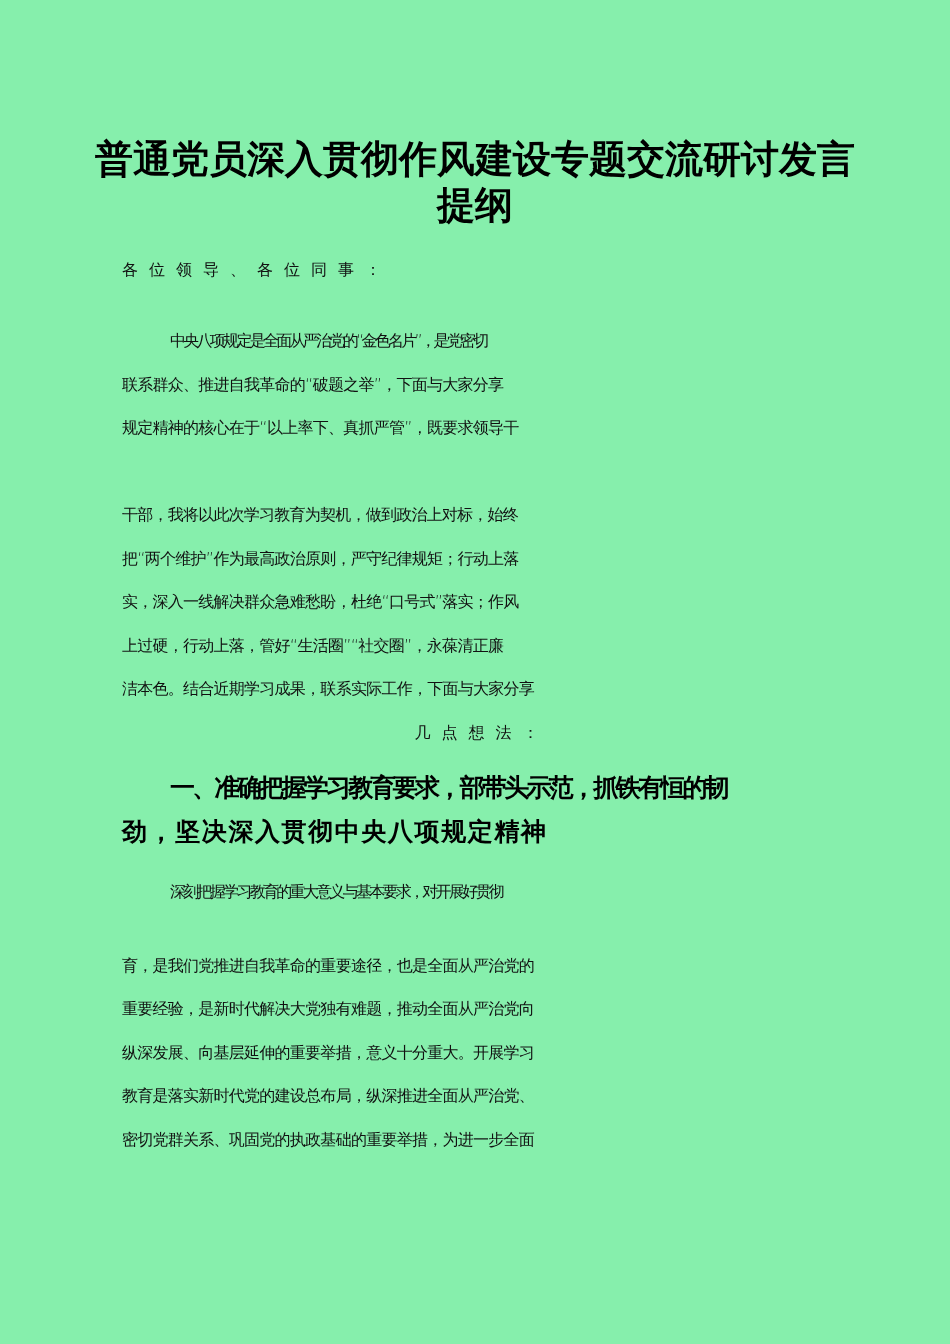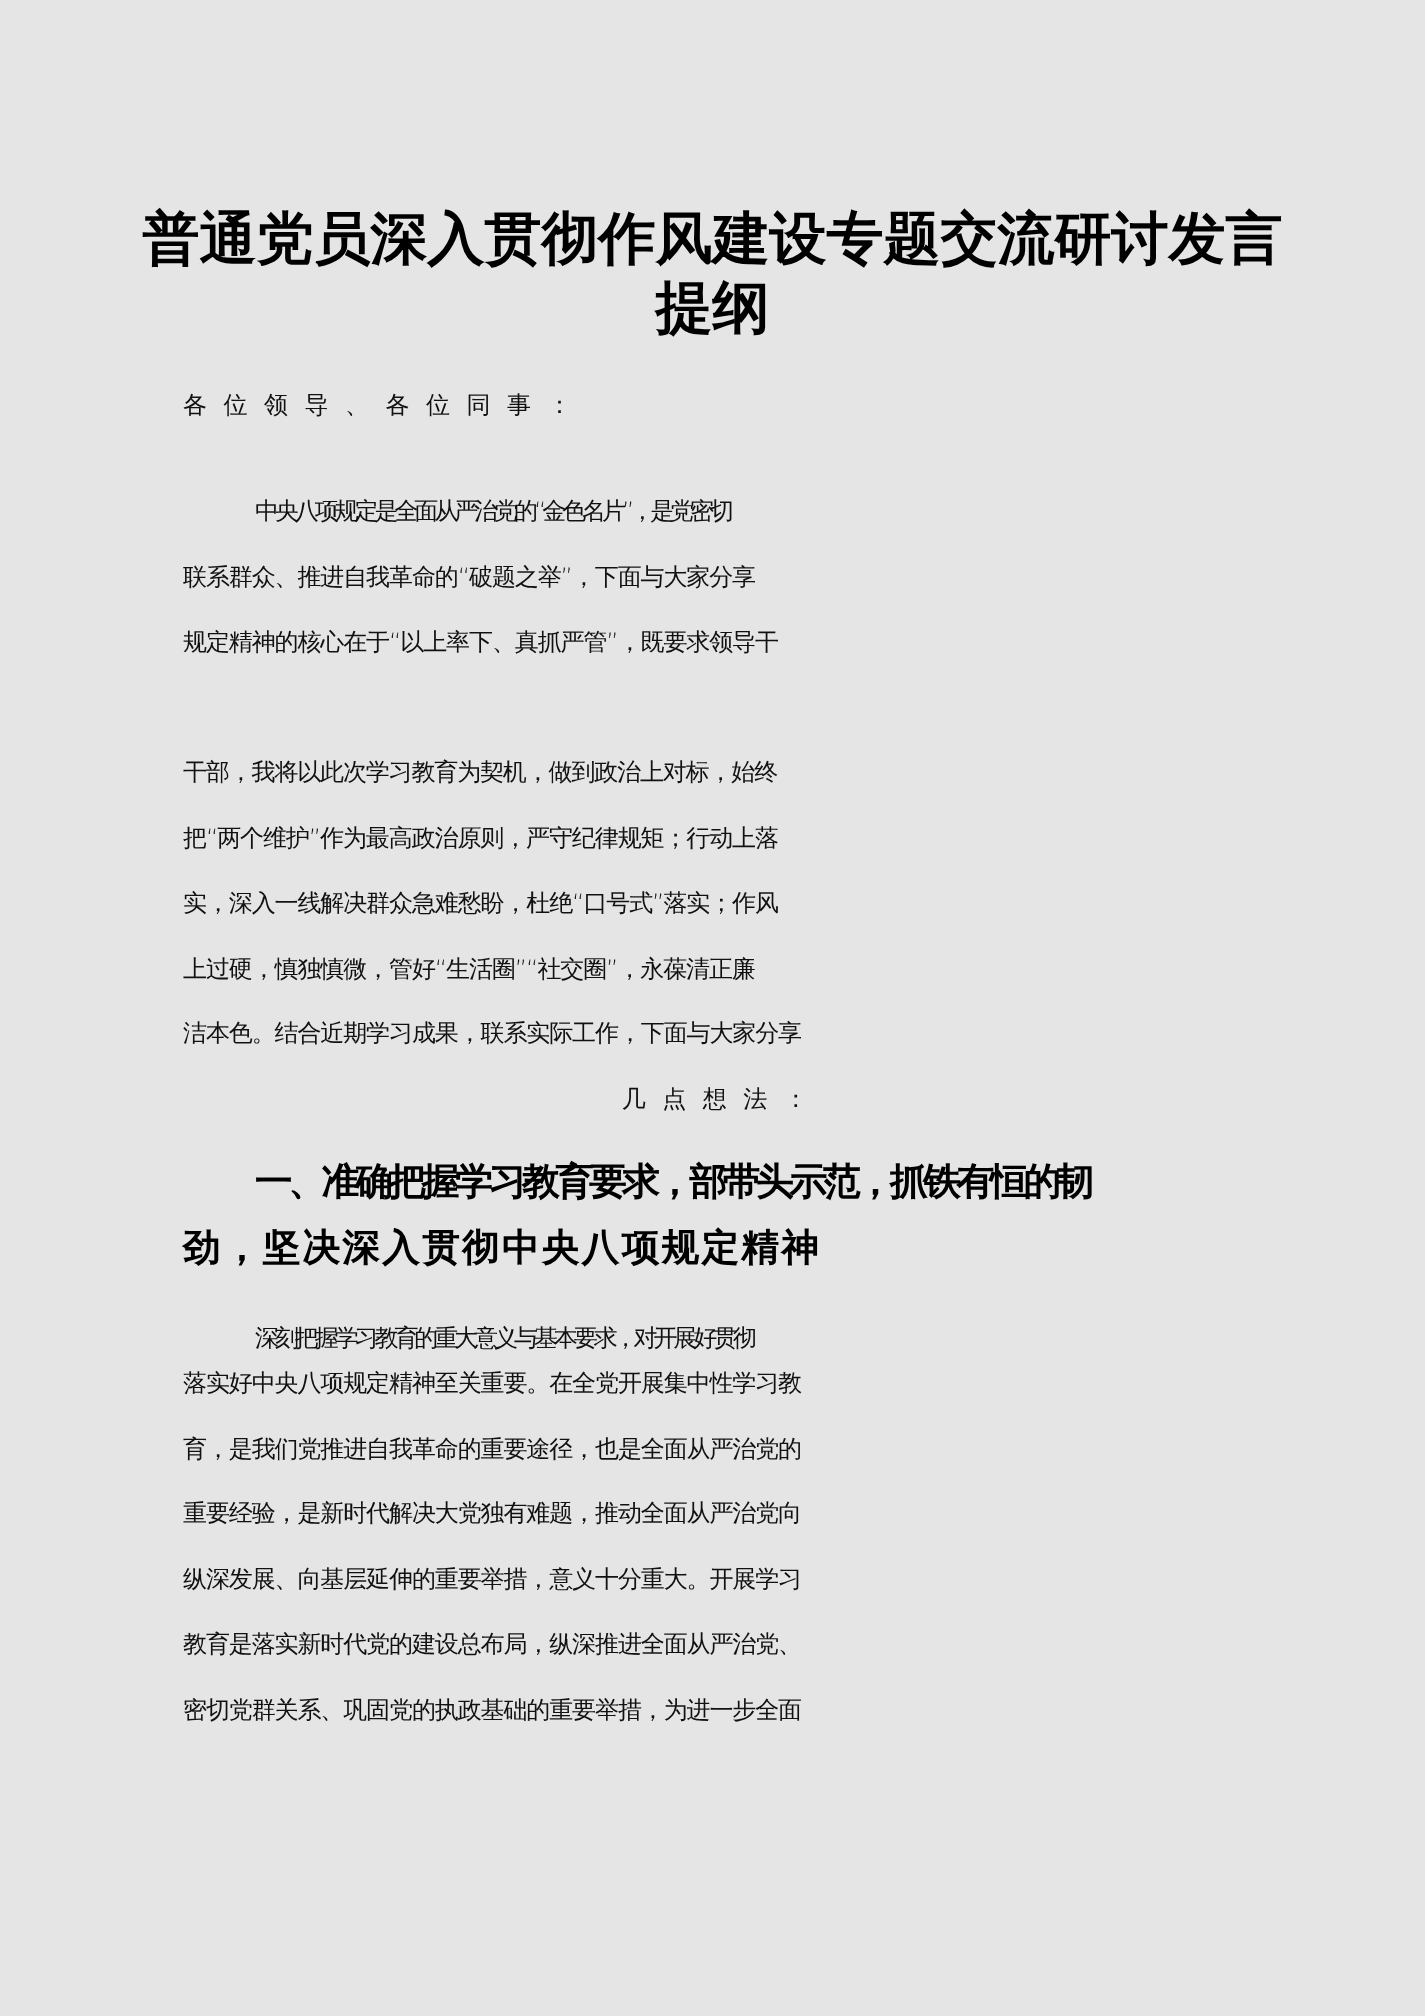--- a/index.html
+++ b/index.html
@@ -13,21 +13,21 @@
       position: relative;
       overflow: hidden;
       color: #000000;
     }
     .page {
       position: absolute;
       left: 0;
       top: 0;
       width: 950px;
       height: 1344px;
-      background: #e5e5e5;
+      background: #86efac;
     }
     .title {
       position: absolute;
       left: 0;
       width: 950px;
       text-align: center;
       font-family: "DejaVu Serif", "Liberation Serif", serif;
       font-weight: bold;
       font-size: 38px;
       line-height: 46px;
@@ -65,28 +65,27 @@
   <div class="title t2">提纲</div>
 
   <div class="line" style="top:255px;">各位领导、各位同事：</div>
 
   <div class="line indent" style="top: 326px; letter-spacing: -2.72px;">中央八项规定是全面从严治党的“金色名片”，是党密切</div>
   <div class="line" style="top: 370px; letter-spacing: -0.740741px;">联系群众、推进自我革命的“破题之举”，下面与大家分享</div>
   <div class="line" style="top: 413px; letter-spacing: -0.740741px;">规定精神的核心在于“以上率下、真抓严管”，既要求领导干</div>
   <div class="line" style="top: 500px; letter-spacing: -0.769231px;">干部，我将以此次学习教育为契机，做到政治上对标，始终</div>
   <div class="line" style="top: 544px; letter-spacing: -0.740741px;">把“两个维护”作为最高政治原则，严守纪律规矩；行动上落</div>
   <div class="line" style="top: 587px; letter-spacing: -0.740741px;">实，深入一线解决群众急难愁盼，杜绝“口号式”落实；作风</div>
-  <div class="line" style="top: 631px; letter-spacing: -0.740741px;">上过硬，慎独慎微，管好“生活圈”“社交圈”，永葆清正廉</div>
+  <div class="line" style="top: 631px; letter-spacing: -0.740741px;">上过硬，行动上落，管好“生活圈”“社交圈”，永葆清正廉</div>
   <div class="line" style="top: 674px; letter-spacing: -0.740741px;">洁本色。结合近期学习成果，联系实际工作，下面与大家分享</div>
   <div class="line" style="top:718px;text-align:center;">几点想法：</div>
 
   <div class="line indent heading" style="top: 773px; letter-spacing: -2.72px;">一、准确把握学习教育要求，部带头示范，抓铁有恒的韧</div>
   <div class="line heading" style="top:817px;">劲，坚决深入贯彻中央八项规定精神</div>
 
   <div class="line indent" style="top: 864px; letter-spacing: -2.72px; margin-top: 13px;">深刻把握学习教育的重大意义与基本要求，对开展好贯彻</div>
-  <div class="line" style="top: 907px; letter-spacing: -0.740741px;">落实好中央八项规定精神至关重要。在全党开展集中性学习教</div>
   <div class="line" style="top: 951px; letter-spacing: -0.740741px;">育，是我们党推进自我革命的重要途径，也是全面从严治党的</div>
   <div class="line" style="top: 994px; letter-spacing: -0.740741px;">重要经验，是新时代解决大党独有难题，推动全面从严治党向</div>
   <div class="line" style="top: 1038px; letter-spacing: -0.740741px;">纵深发展、向基层延伸的重要举措，意义十分重大。开展学习</div>
   <div class="line" style="top: 1081px; letter-spacing: -0.740741px;">教育是落实新时代党的建设总布局，纵深推进全面从严治党、</div>
   <div class="line" style="top: 1125px; letter-spacing: -0.740741px;">密切党群关系、巩固党的执政基础的重要举措，为进一步全面</div>
 
 </div>
 
 </body></html>

